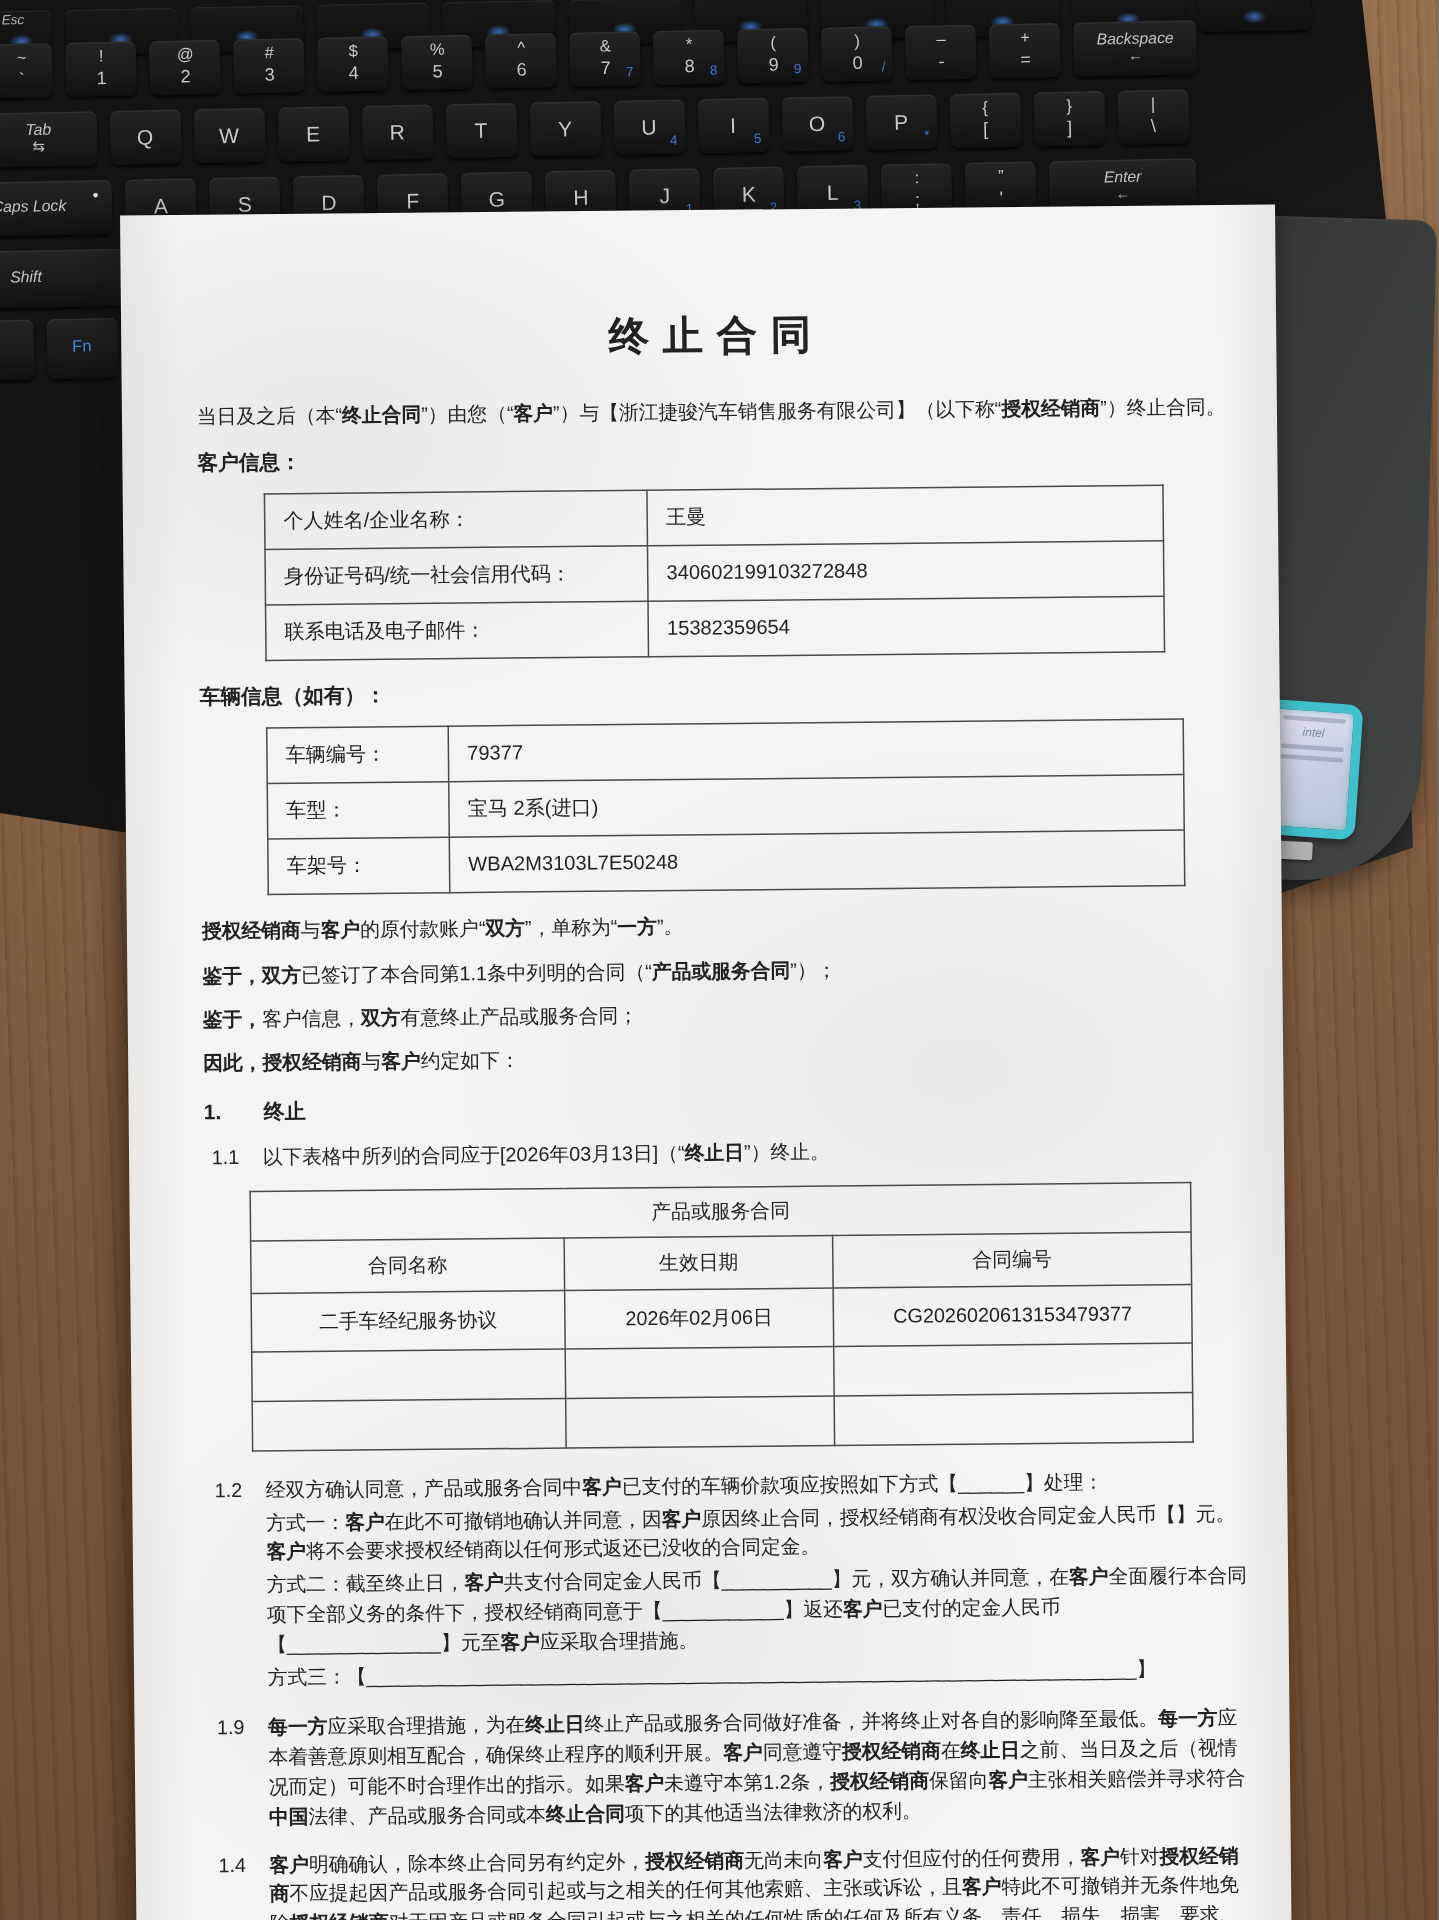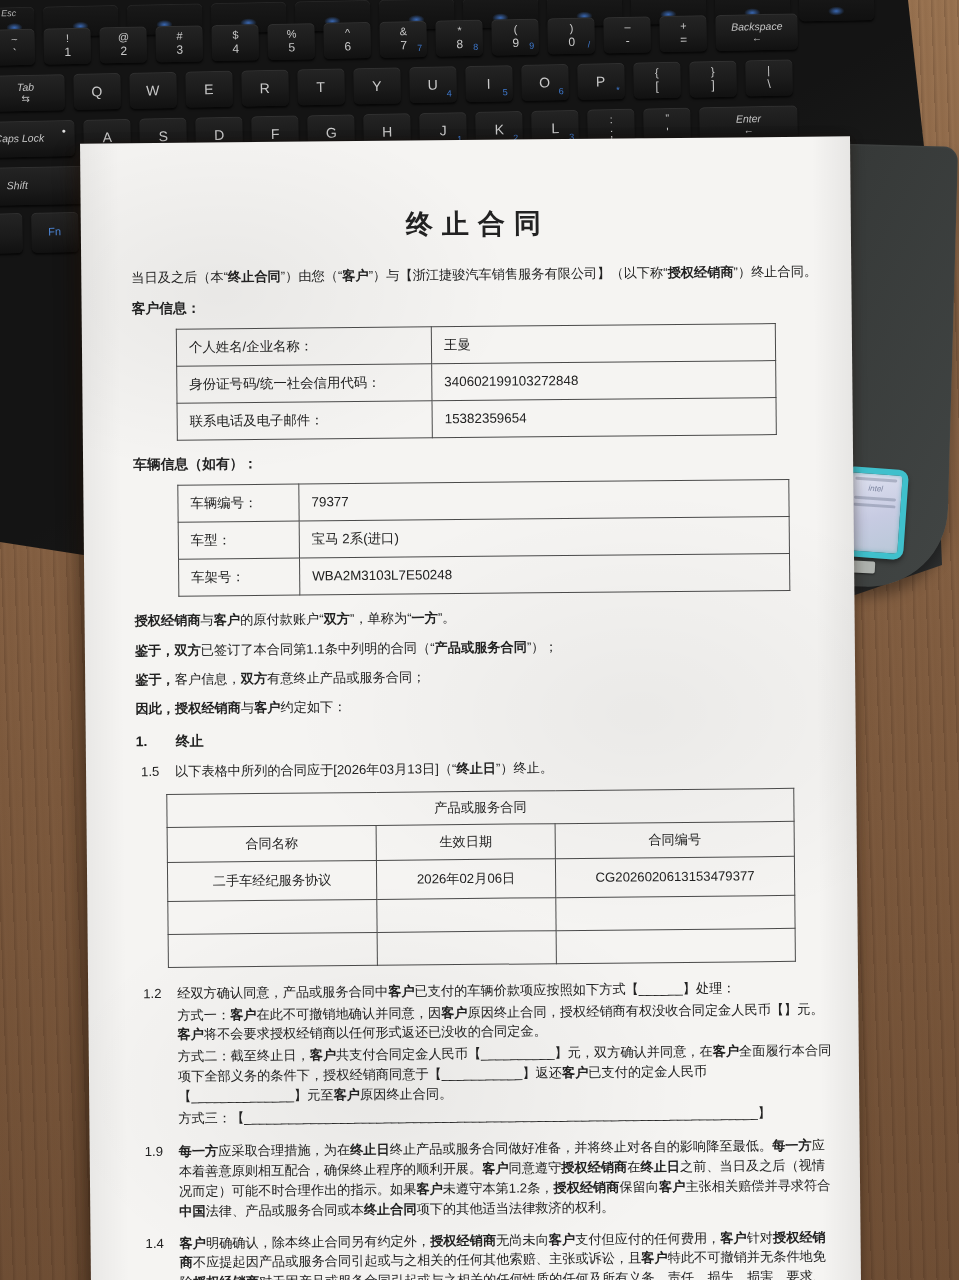--- a/index.html
+++ b/index.html
@@ -370,21 +370,21 @@
       <p class="pre-para"><span class="bseg">鉴于，</span><span class="bseg">双方</span><span>已签订了本合同第1.1条中列明的合同（“</span><span class="bseg">产品或服务合同</span><span>”）；</span></p>
       <p class="pre-para"><span class="bseg">鉴于，</span><span>客户信息，</span><span class="bseg">双方</span><span>有意终止产品或服务合同；</span></p>
       <p class="pre-para"><span class="bseg">因此，</span><span class="bseg">授权经销商</span><span>与</span><span class="bseg">客户</span><span>约定如下：</span></p>
 
       <div class="sec-num-row">
         <span class="num">1.</span>
         <span>终止</span>
       </div>
 
       <div class="clause">
-        <span class="num">1.5</span>
+        <span class="num">1.1</span>
         <div class="body"><span>以下表格中所列的合同应于[2026年03月13日]（“</span><span class="bseg">终止日</span><span>”）终止。</span></div>
       </div>
 
       <table class="contracts-table">
         <tbody>
             <tr class="t-title">
           <td colspan="3">产品或服务合同</td>
         </tr>
         <tr class="t-head">
           <td class="col-name">合同名称</td>
@@ -407,21 +407,21 @@
           <td></td>
         </tr>
       </tbody>
         </table>
 
       <div class="clause">
         <span class="num">1.2</span>
         <div class="body">
           <p><span>经双方确认同意，产品或服务合同中</span><span class="bseg">客户</span><span>已支付的车辆价款项应按照如下方式【______】处理：</span></p>
           <p><span>方式一：</span><span class="bseg">客户</span><span>在此不可撤销地确认并同意，因</span><span class="bseg">客户</span><span>原因终止合同，授权经销商有权没收合同定金人民币【】元。</span><span class="bseg">客户</span><span>将不会要求授权经销商以任何形式返还已没收的合同定金。</span></p>
-          <p><span>方式二：截至终止日，</span><span class="bseg">客户</span><span>共支付合同定金人民币【__________】元，双方确认并同意，在</span><span class="bseg">客户</span><span>全面履行本合同项下全部义务的条件下，授权经销商同意于【___________】返还</span><span class="bseg">客户</span><span>已支付的定金人民币【______________】元至</span><span class="bseg">客户</span><span>原因终止合同。</span></p>
+          <p><span>方式二：截至终止日，</span><span class="bseg">客户</span><span>共支付合同定金人民币【__________】元，双方确认并同意，在</span><span class="bseg">客户</span><span>全面履行本合同项下全部义务的条件下，授权经销商同意于【___________】返还</span><span class="bseg">客户</span><span>已支付的定金人民币【______________】元至</span><span class="bseg">客户</span><span>应采取合理措施。</span></p>
           <p><span>方式三：【______________________________________________________________________】</span></p>
         </div>
       </div>
 
       <div class="clause">
         <span class="num">1.9</span>
         <div class="body"><span class="bseg">每一方</span><span>应采取合理措施，为在</span><span class="bseg">终止日</span><span>终止产品或服务合同做好准备，并将终止对各自的影响降至最低。</span><span class="bseg">每一方</span><span>应本着善意原则相互配合，确保终止程序的顺利开展。</span><span class="bseg">客户</span><span>同意遵守</span><span class="bseg">授权经销商</span><span>在</span><span class="bseg">终止日</span><span>之前、当日及之后（视情况而定）可能不时合理作出的指示。如果</span><span class="bseg">客户</span><span>未遵守本第1.2条，</span><span class="bseg">授权经销商</span><span>保留向</span><span class="bseg">客户</span><span>主张相关赔偿并寻求符合</span><span class="bseg">中国</span><span>法律、产品或服务合同或本</span><span class="bseg">终止合同</span><span>项下的其他适当法律救济的权利。</span></div>
       </div>
 
       <div class="clause">

